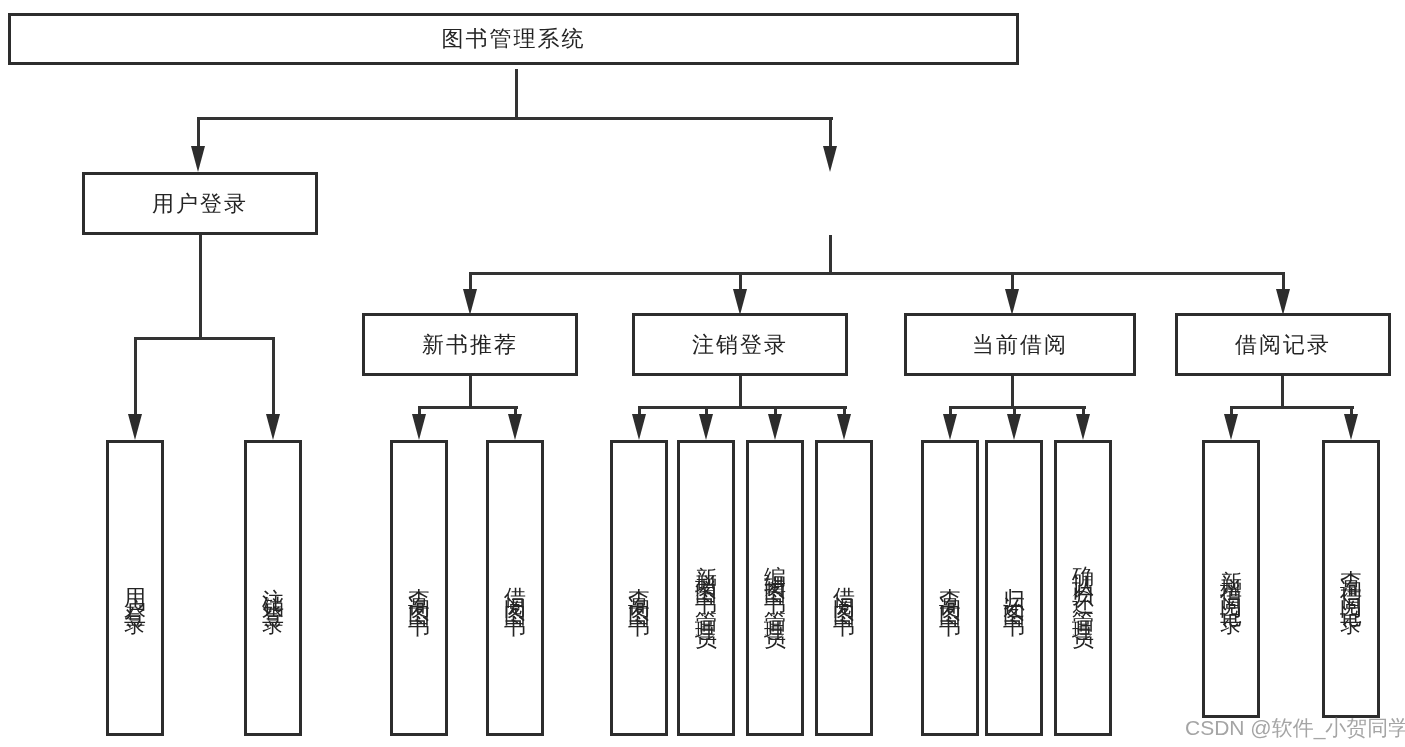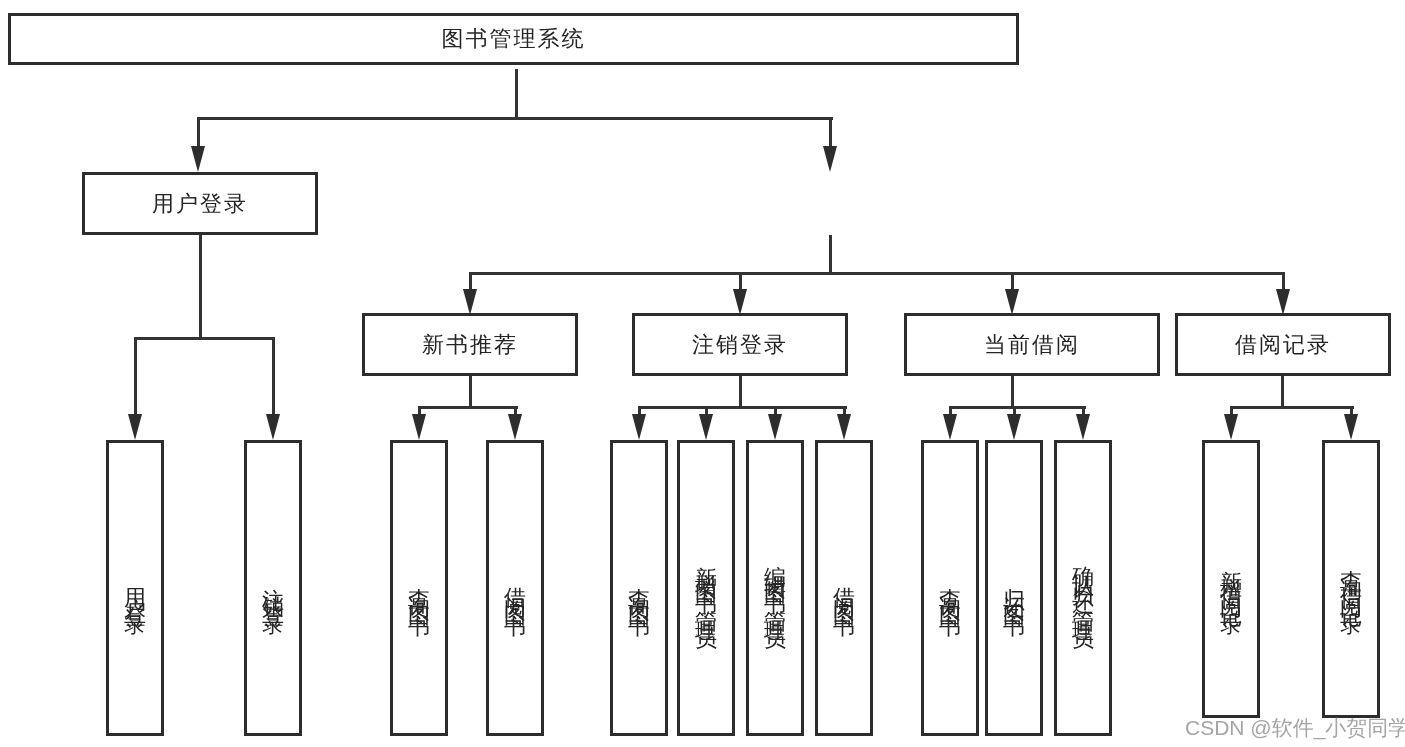--- a/index.html
+++ b/index.html
@@ -65,21 +65,21 @@
   <div class="arrow" style="left:733px;top:289px;"></div>
   <div class="arrow" style="left:1005px;top:289px;"></div>
   <div class="arrow" style="left:1276px;top:289px;"></div>
 
   <div class="node" style="left:362px;top:313px;width:216px;height:63px;">
     <span class="t">新书推荐</span>
   </div>
   <div class="node" style="left:632px;top:313px;width:216px;height:63px;">
     <span class="t">注销登录</span>
   </div>
-  <div class="node" style="left:904px;top:313px;width:256px;height:63px;">
+  <div class="node" style="left:904px;top:313px;width:232px;height:63px;">
     <span class="t">当前借阅</span>
   </div>
   <div class="node" style="left:1175px;top:313px;width:216px;height:63px;">
     <span class="t">借阅记录</span>
   </div>
 
   <div class="vl" style="left:469px;top:376px;height:32px;"></div>
   <div class="hl" style="left:418px;top:406px;width:100px;"></div>
   <div class="vl" style="left:418px;top:406px;height:11px;"></div>
   <div class="vl" style="left:514px;top:406px;height:11px;"></div>

